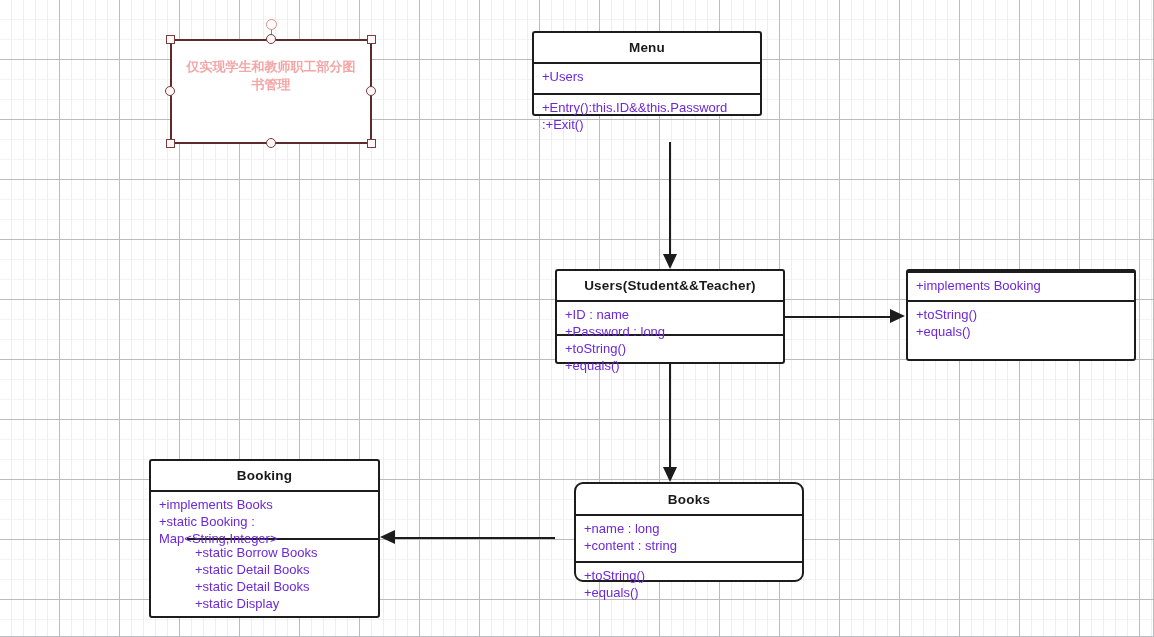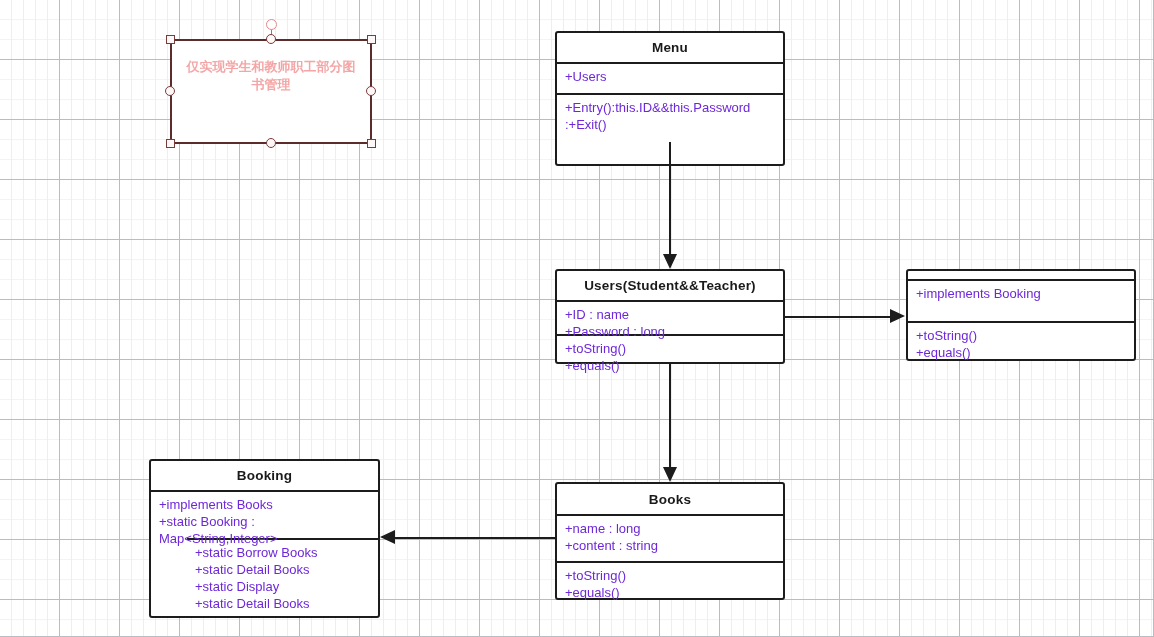--- a/index.html
+++ b/index.html
@@ -162,21 +162,21 @@
   <div class="handle-sq" style="left:166px; top:35px;"></div>
   <div class="handle-sq" style="left:367px; top:35px;"></div>
   <div class="handle-sq" style="left:166px; top:139px;"></div>
   <div class="handle-sq" style="left:367px; top:139px;"></div>
 
   <div class="handle-ci" style="left:266px; top:34px;"></div>
   <div class="handle-ci" style="left:266px; top:138px;"></div>
   <div class="handle-ci" style="left:165px; top:86px;"></div>
   <div class="handle-ci" style="left:366px; top:86px;"></div>
 
-  <div class="uml-box" style="left:555px; top:31px; width:230px; height:135px;">
+  <div class="uml-box" style="left:532px; top:31px; width:230px; height:85px;">
     <div class="uml-title" style="height:29px;">Menu</div>
     <div class="uml-compartment" style="height:31px;">
       <div class="uml-line">+Users</div>
     </div>
     <div class="uml-compartment" style="height:51px;">
       <div class="uml-line">+Entry():this.ID&amp;&amp;this.Password</div>
       <div class="uml-line">:+Exit()</div>
     </div>
   </div>
 
@@ -186,30 +186,30 @@
       <div class="uml-line">+ID : name</div>
       <div class="uml-line">+Password : long</div>
     </div>
     <div class="uml-compartment" style="height:32px;">
       <div class="uml-line">+toString()</div>
       <div class="uml-line">+equals()</div>
     </div>
   </div>
 
   <div class="uml-box" style="left:906px; top:269px; width:230px; height:92px;">
-    <div class="uml-compartment" style="height:42px;margin-top:8px;">
+    <div class="uml-compartment" style="height:29px;">
       <div class="uml-line">+implements Booking</div>
     </div>
     <div class="uml-compartment" style="height:33px;">
       <div class="uml-line">+toString()</div>
       <div class="uml-line">+equals()</div>
     </div>
   </div>
 
-  <div class="uml-box" style="left:555px; top:482px; width:230px; height:118px;">
+  <div class="uml-box" style="left:574px; top:482px; width:230px; height:100px;border-radius:9px;">
     <div class="uml-title" style="height:30px;">Books</div>
     <div class="uml-compartment" style="height:47px;">
       <div class="uml-line">+name : long</div>
       <div class="uml-line">+content : string</div>
     </div>
     <div class="uml-compartment" style="height:34px;">
       <div class="uml-line">+toString()</div>
       <div class="uml-line">+equals()</div>
     </div>
   </div>
@@ -217,22 +217,22 @@
   <div class="uml-box" style="left:149px; top:459px; width:231px; height:159px;">
     <div class="uml-title" style="height:29px;">Booking</div>
     <div class="uml-compartment" style="height:48px;">
       <div class="uml-line">+implements Books</div>
       <div class="uml-line">+static Booking :</div>
       <div class="uml-line">Map&lt;String,Integer&gt;</div>
     </div>
     <div class="uml-compartment" style="height:88px;margin-left:36px;">
       <div class="uml-line">+static Borrow Books</div>
       <div class="uml-line">+static Detail Books</div>
+      <div class="uml-line">+static Detail Books</div>
       <div class="uml-line">+static Display</div>
-      <div class="uml-line">+static Detail Books</div>
     </div>
   </div>
 
   <div class="conn-v" style="left:669px; top:142px; height:113px;"></div>
   <div class="arrow arrow-down" style="left:663px; top:254px;"></div>
 
   <div class="conn-h" style="left:785px; top:316px; width:106px;"></div>
   <div class="arrow arrow-right" style="left:890px; top:309px;"></div>
 
   <div class="conn-v" style="left:669px; top:364px; height:104px;"></div>

